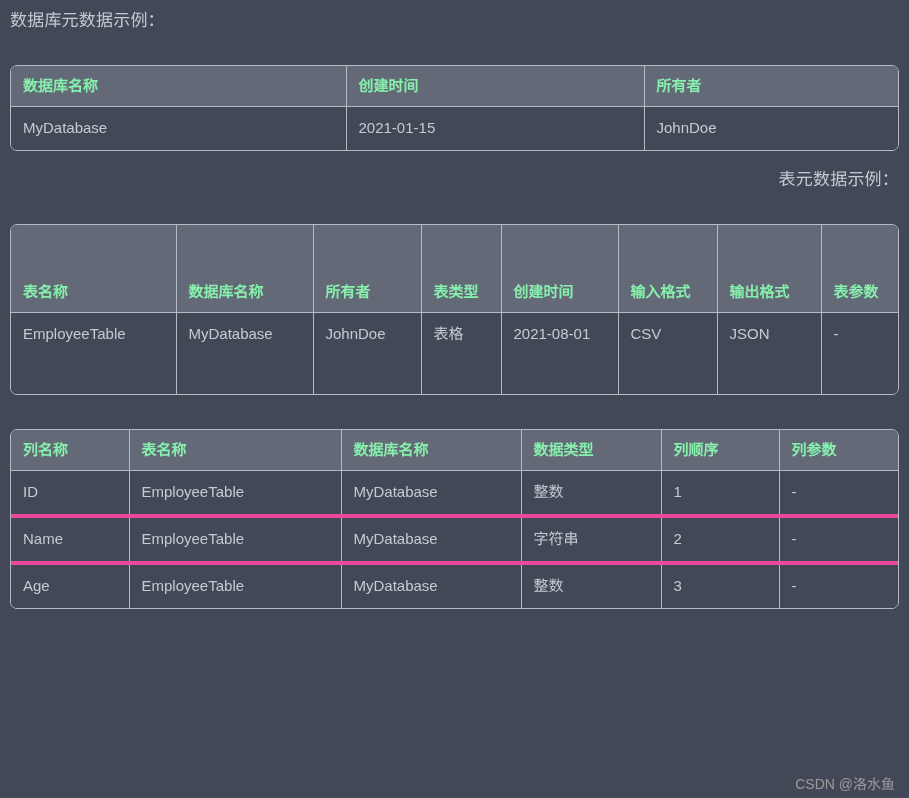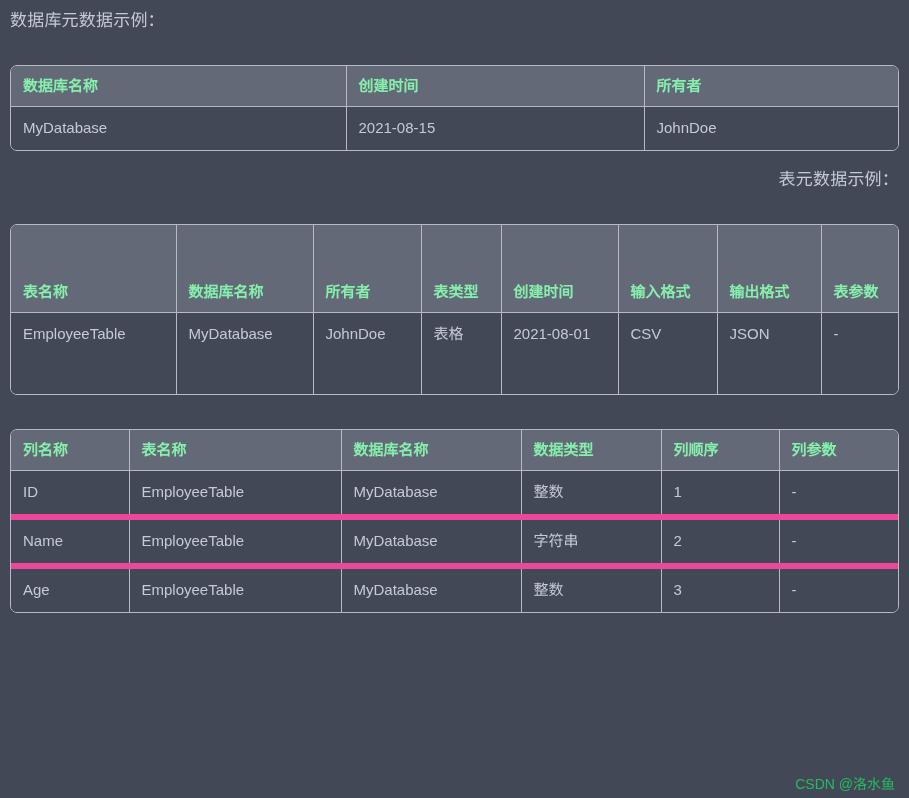--- a/index.html
+++ b/index.html
@@ -68,21 +68,21 @@
     word-break: break-word;
   }
 
   table.meta td {
     background: #434856;
     color: #c5cad6;
     text-align: left;
     vertical-align: top;
     padding: 10px 12px 11px 12px;
     border-right: 1px solid #b6bac6;
-    border-bottom: 6px solid #ec4899;
+    border-bottom: 4px solid #ec4899;
     line-height: 22px;
     word-break: break-word;
   }
 
   table.meta th:last-child,
   table.meta td:last-child {
     border-right: none;
   }
 
   table.meta tr:last-child td {
@@ -118,21 +118,21 @@
   .t3 col.c5 { width: 118px; }
   .t3 col.c6 { width: 119px; }
 
   .t3 th { padding-top: 11px; padding-bottom: 12px; vertical-align: middle; }
   .t3 td { padding-top: 10px; padding-bottom: 11px; vertical-align: middle; }
 
   .watermark {
     position: absolute;
     right: 14px;
     bottom: 5px;
-    color: #22c55e;
+    color: #a3a3a3;
     font-size: 14px;
     line-height: 18px;
     white-space: nowrap;
     opacity: 0.92;
   }
 </style>
 </head>
 <body>
 
 <div class="page">
@@ -149,21 +149,21 @@
       <thead>
         <tr>
           <th>数据库名称</th>
           <th>创建时间</th>
           <th>所有者</th>
         </tr>
       </thead>
       <tbody>
         <tr>
           <td>MyDatabase</td>
-          <td>2021-08-15</td>
+          <td>2021-01-15</td>
           <td>JohnDoe</td>
         </tr>
       </tbody>
     </table>
   </div>
 
   <h2 class="section-title title-2">表元数据示例：</h2>
 
   <div class="table-wrap wrap-2">
     <table class="meta t2">

